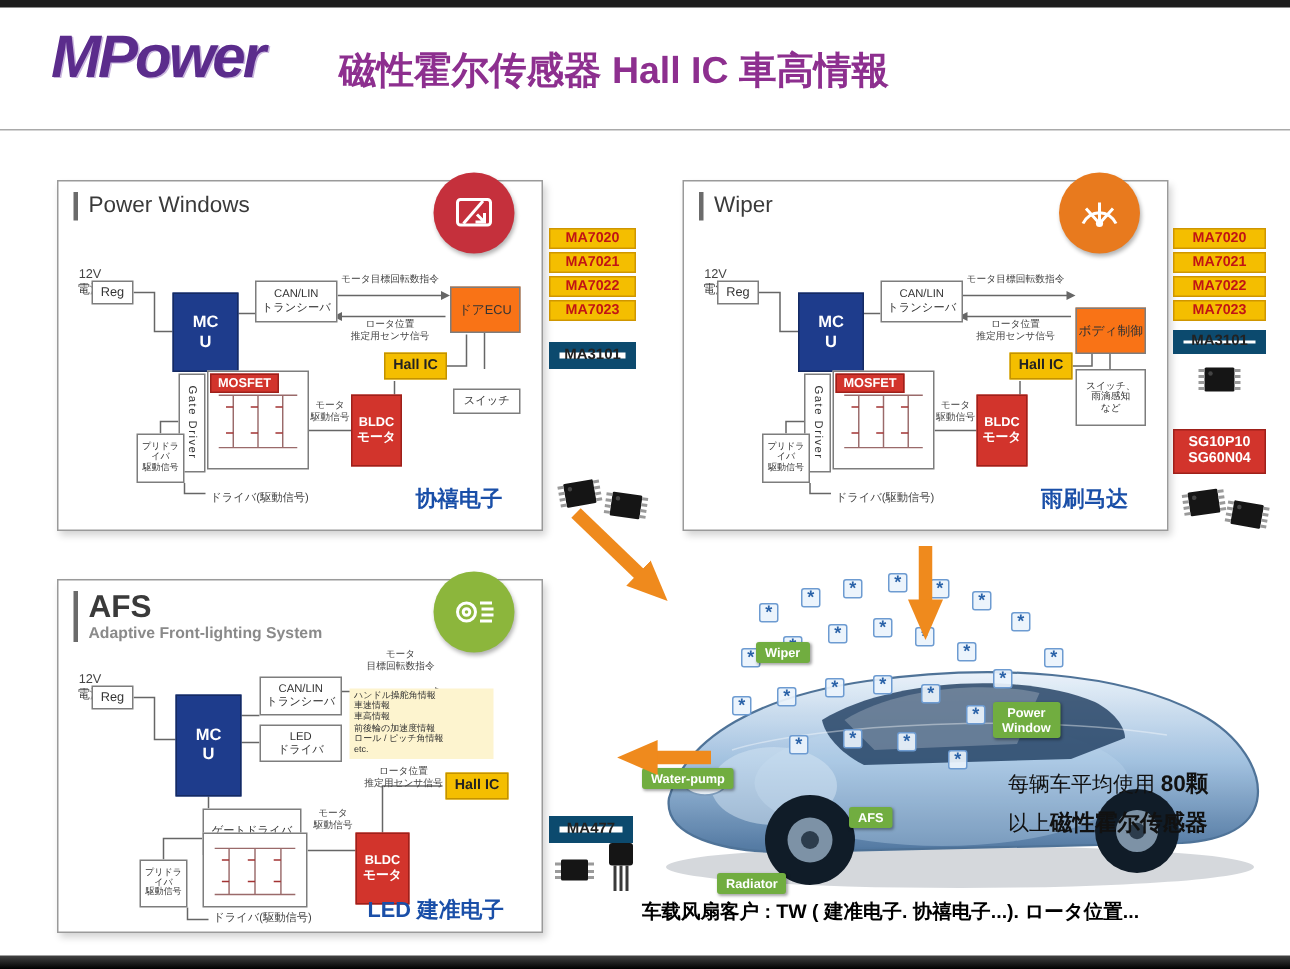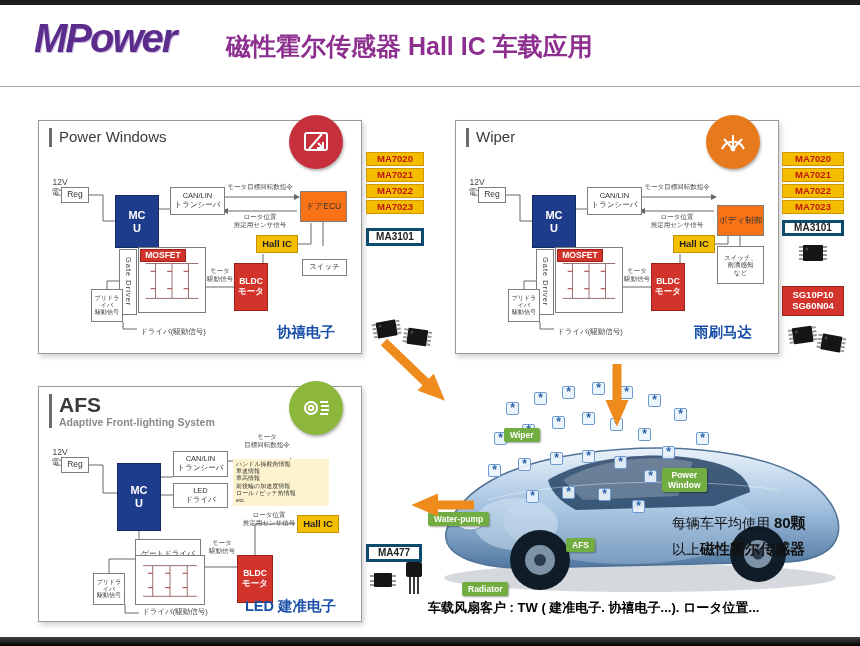--- a/index.html
+++ b/index.html
@@ -23,40 +23,40 @@
   .navy{background:#1e3c8c;color:#fff;font-weight:bold;border-color:#142a63}
   .red{background:#d2342c;color:#fff;font-weight:bold;border-color:#9e201a}
   .yellow{background:#f4be00;color:#222;font-weight:bold;border-color:#c39200}
   .ecu{background:#f97316}
   .vtext{writing-mode:vertical-rl;letter-spacing:1px}
   .caption{position:absolute;font-size:14.5px;font-weight:bold;color:#1a4fa8;white-space:nowrap;z-index:4}
   .wires{position:absolute;inset:0;width:100%;height:100%;z-index:1}
   .bridge{position:absolute;inset:0;width:100%;height:100%}
   .chip{position:absolute;display:flex;align-items:center;justify-content:center;font-weight:bold;text-align:center;white-space:pre-line;z-index:8;line-height:1.15}
   .chip.y{background:#f4be00;border:1px solid #cf9600;color:#c11414;font-size:9.5px}
-  .chip.w{background:#fff;border:3px solid #0c4a6e;color:#222;font-size:10px}
+  .chip.w{background:#fff;border:7px solid #0c4a6e;color:#222;font-size:10px}
   .chip.r{background:#d2342c;border:1px solid #9e201a;color:#fff;font-size:9.5px}
   .chipimg{position:absolute;z-index:8}
   .glabel{position:absolute;background:#71ad40;color:#fff;font-weight:bold;font-size:8.5px;padding:2px 6px;text-align:center;white-space:pre-line;border-radius:2px;box-shadow:1px 1px 2px rgba(0,0,0,.35);z-index:30;line-height:1.2}
   .sensor{position:absolute;width:13px;height:13px;background:rgba(234,243,252,.92);border:1px solid #6d9bd1;border-radius:2px;z-index:25;color:#2a62a8;font-weight:bold;font-size:12px;line-height:11px;text-align:center}
   .carwrap{position:absolute;left:428px;top:372px;width:432px;height:232px;z-index:10}
   .stats{position:absolute;left:672px;top:510px;width:188px;font-size:14px;color:#111;line-height:1.7;z-index:30}
   .stats b{font-size:15px}
   .note{position:absolute;left:428px;top:599px;width:432px;font-size:13px;font-weight:bold;color:#000;z-index:30;white-space:nowrap}
   .arrows{position:absolute;left:0;top:0;pointer-events:none;z-index:40}
 </style>
 </head>
 <body>
 
 <div class="canvas">
   <div class="topbar"></div>
   <div class="botbar"></div>
 
   <div class="logo">MPower</div>
-  <div class="title">磁性霍尔传感器 Hall IC 车载应用</div>
+  <div class="title">磁性霍尔传感器 Hall IC 車高情報</div>
   <div class="divider"></div>
 
   <div class="panel" style="left:38px;top:120px;width:324px;height:234px">
     <svg class="wires" viewBox="0 0 322 232" preserveAspectRatio="none">
       <g stroke="#666" stroke-width="1" fill="none">
         <path d="M50 74 H64 V100 H76"></path>
           <path d="M120 88 H131"></path>
         <path d="M186 76 H256"></path>
           <path d="M186 90 H258"></path>
         <path d="M284 101 V125"></path>
@@ -414,21 +414,21 @@
   <div class="sensor" style="left:526px;top:490px">*</div>
   <div class="sensor" style="left:562px;top:486px">*</div>
   <div class="sensor" style="left:598px;top:488px">*</div>
   <div class="sensor" style="left:632px;top:500px">*</div>
 
   <div class="glabel" style="left:504px;top:428px">Wiper</div>
   <div class="glabel" style="left:662px;top:468px">Power
 Window</div>
   <div class="glabel" style="left:428px;top:512px">Water-pump</div>
   <div class="glabel" style="left:566px;top:538px">AFS</div>
-  <div class="glabel" style="left:462px;top:582px">Radiator</div>
+  <div class="glabel" style="left:478px;top:582px">Radiator</div>
 
   <div class="stats">
     <div><span>每辆车平均使用 </span><b>80颗</b></div>
     <div><span>以上</span><b>磁性霍尔传感器</b></div>
   </div>
   <div class="note">车载风扇客户 : TW ( 建准电子. 协禧电子...). ロータ位置...</div>
 
   <svg class="arrows" width="860" height="646" viewBox="0 0 860 646">
     <defs>
       <marker id="oh" markerWidth="3.6" markerHeight="3" refX="1.6" refY="1.3" orient="auto">

